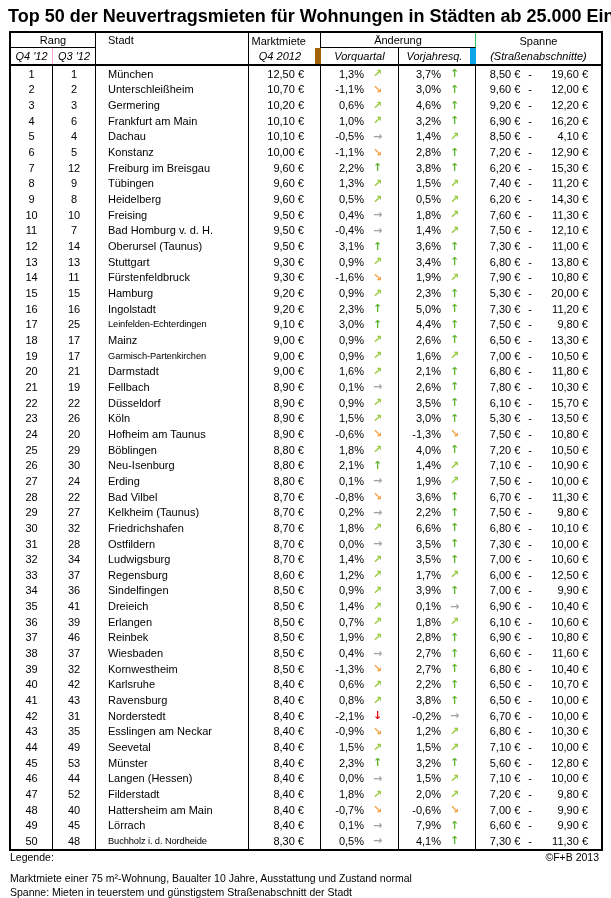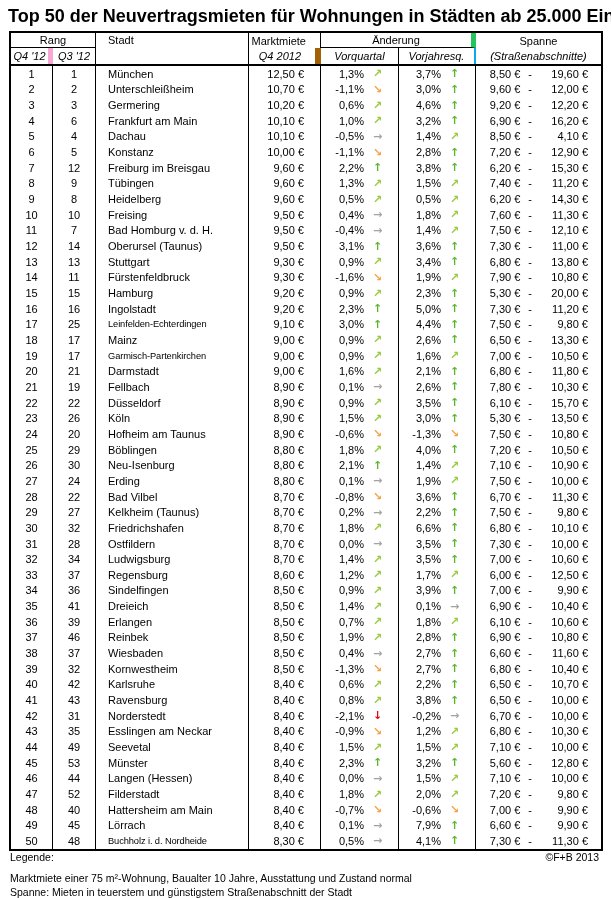--- a/index.html
+++ b/index.html
@@ -21,27 +21,27 @@
   }
   .thead{border-bottom:2px solid #000;}
   .thead .grid{grid-template-rows:15px 16px;}
   .th{font-weight:normal;font-size:11px;display:flex;align-items:center;box-sizing:border-box;}
   .th.ital{font-style:italic;}
   .cent{justify-content:center;}
   .rght{justify-content:flex-end;}
   .h-rang{grid-column:1/3;grid-row:1;border-right:1px solid #000;border-bottom:1px solid #000;}
   .h-stadt{grid-column:3;grid-row:1/3;border-right:1px solid #000;align-items:flex-start;padding:1px 0 12px 12px;}
   .h-mm{grid-column:4;grid-row:1;border-right:1px solid #000;padding-right:14px;}
-  .h-aend{grid-column:5/7;grid-row:1;border-right:5px solid #22c55e;border-bottom:1px solid #000;}
+  .h-aend{grid-column:5/7;grid-row:1;border-right:1px solid #22c55e;border-bottom:1px solid #000;}
   .h-spanne{grid-column:7;grid-row:1;}
-  .h-q4{grid-column:1;grid-row:2;border-right:5px solid #f9a8d4;}
+  .h-q4{grid-column:1;grid-row:2;border-right:1px solid #f9a8d4;}
   .h-q3{grid-column:2;grid-row:2;border-right:1px solid #000;}
   .h-mm2{grid-column:4;grid-row:2;border-right:6px solid #a16207;padding-right:14px;}
   .h-vq{grid-column:5;grid-row:2;border-right:1px solid #000;}
-  .h-vj{grid-column:6;grid-row:2;border-right:2px solid #0ea5e9;}
+  .h-vj{grid-column:6;grid-row:2;border-right:6px solid #0ea5e9;}
   .h-sp2{grid-column:7;grid-row:2;}
   .tr{height:15.66px;align-items:center;font-size:11px;}
   .td{height:100%;display:flex;align-items:center;box-sizing:border-box;overflow:hidden;white-space:nowrap;}
   .td.bdr{border-right:1px solid #000;}
   .c-rank{justify-content:center;}
   .c-city{padding-left:12px;}
   .c-city.condensed{font-size:9.3px;letter-spacing:-0.1px;}
   .c-rent{justify-content:flex-end;padding-right:16px;}
   .c-pct{justify-content:flex-end;padding-right:13px;}
   .c-pct .pct{text-align:right;}

